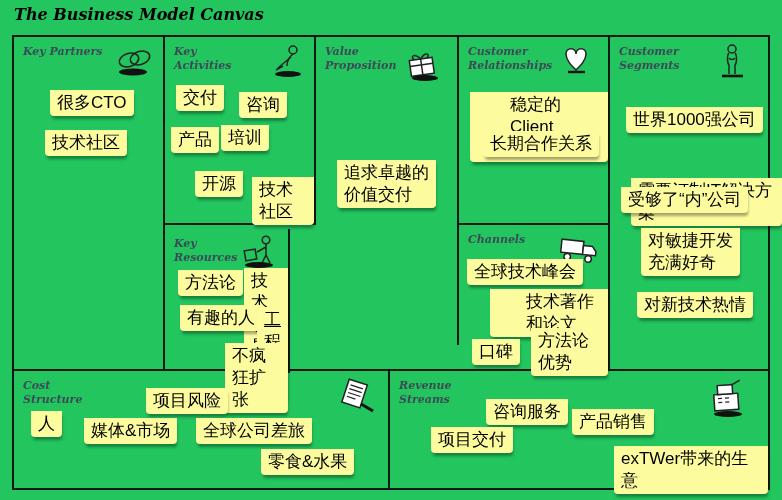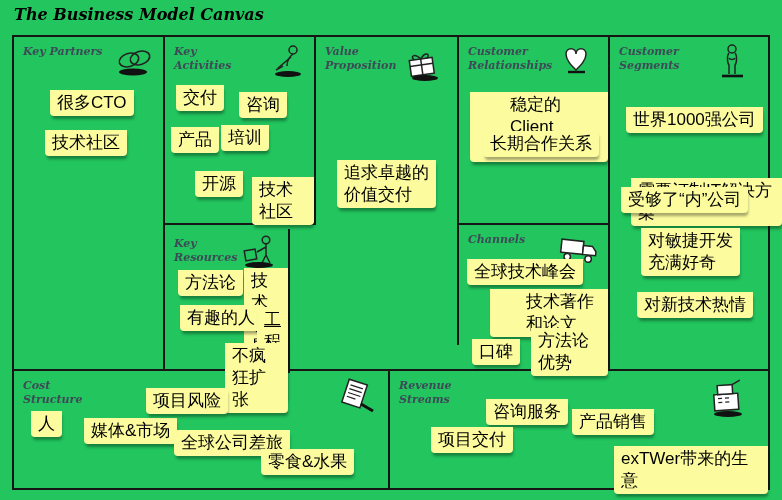--- a/index.html
+++ b/index.html
@@ -172,21 +172,21 @@
           <g transform="rotate(18 22 18)">
             <rect x="11" y="6" width="19" height="24" fill="#fff"></rect>
             <path d="M14 11 h13 M14 15 h13 M14 19 h13 M14 23 h9" stroke-width="1.2"></path>
           </g>
           <path d="M27 28 l12 7" stroke="#111" stroke-width="3"></path>
         </svg>
       </div>
       <div class="note" style="left:17px;  top:40px;">人</div>
       <div class="note" style="left:70px;  top:47px;">媒体&amp;市场</div>
       <div class="note" style="left:132px; top:17px;">项目风险</div>
-      <div class="note" style="left:160px; top:47px;margin-top:12px;">全球公司差旅</div>
+      <div class="note" style="left:182px; top:47px;">全球公司差旅</div>
       <div class="note" style="left:247px; top:78px;">零食&amp;水果</div>
     </div>
 
     <div class="section s-revenue-streams">
       <div class="sec-label">Revenue Streams</div>
       <div class="sec-icon" style="right:18px; top:5px;">
         <svg width="46" height="44" viewBox="0 0 46 44" fill="none" stroke="#222" stroke-width="1.5">
           <g transform="rotate(-4 23 22)">
             <rect x="10" y="18" width="24" height="16" fill="#fff"></rect>
             <rect x="14" y="9" width="15" height="9" fill="#fff"></rect>

